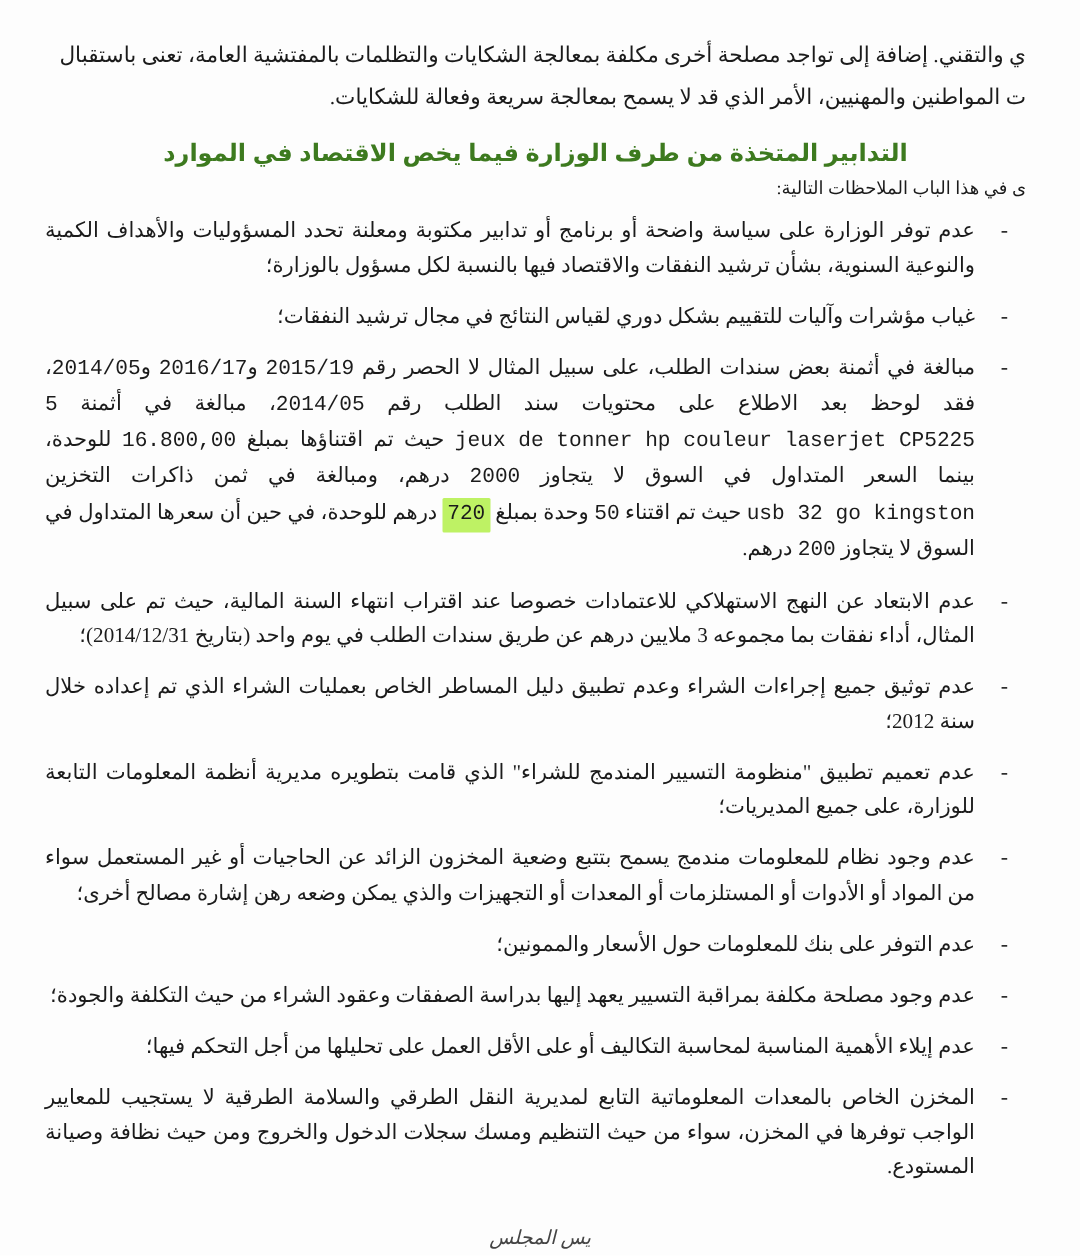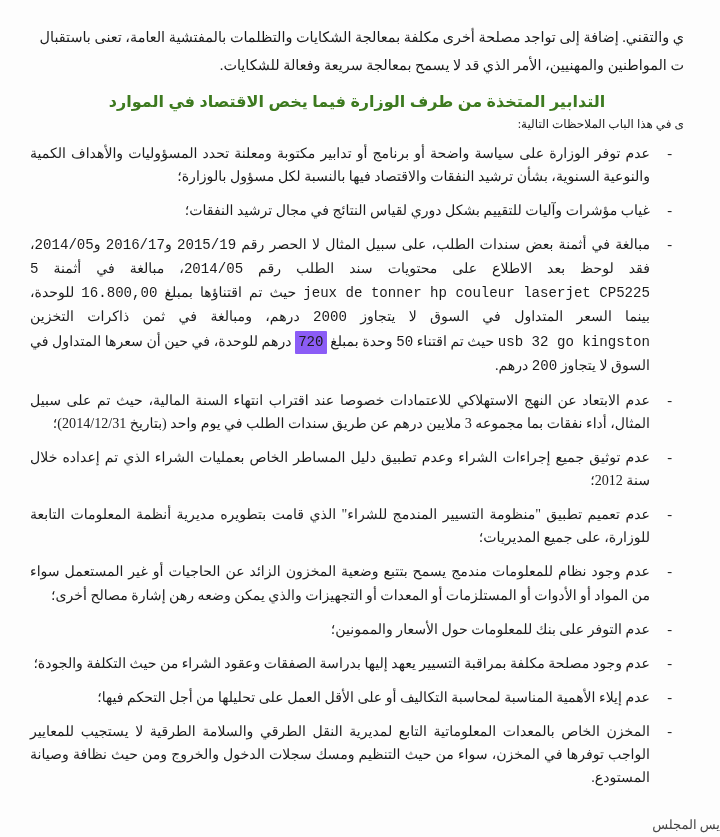--- a/index.html
+++ b/index.html
@@ -73,33 +73,34 @@
     font-size: 14.5px;
     color: #1b1b1b;
   }
   .ltr {
     direction: ltr;
     unicode-bidi: embed;
     display: inline-block;
     font-family: Liberation Mono, monospace;
   }
   .hl {
-    background: #8b5cf6;
+    background: #bef264;
     padding: 0 3px;
     border-radius: 1px;
   }
   .footer-line {
     position: absolute;
     bottom: 4px;
     right: 0;
     left: 0;
-    text-align: right;
+    text-align: center;
     font-size: 13px;
     color: #444;
     direction: rtl;
+    font-style: italic;
   }
 </style>
 </head>
 <body>
 
 <div class="page">
 
   <div class="top-block">
     <p class="para">ي والتقني. إضافة إلى تواجد مصلحة أخرى مكلفة بمعالجة الشكايات والتظلمات بالمفتشية العامة، تعنى باستقبال</p>
     <p class="para">ت المواطنين والمهنيين، الأمر الذي قد لا يسمح بمعالجة سريعة وفعالة للشكايات.</p>

